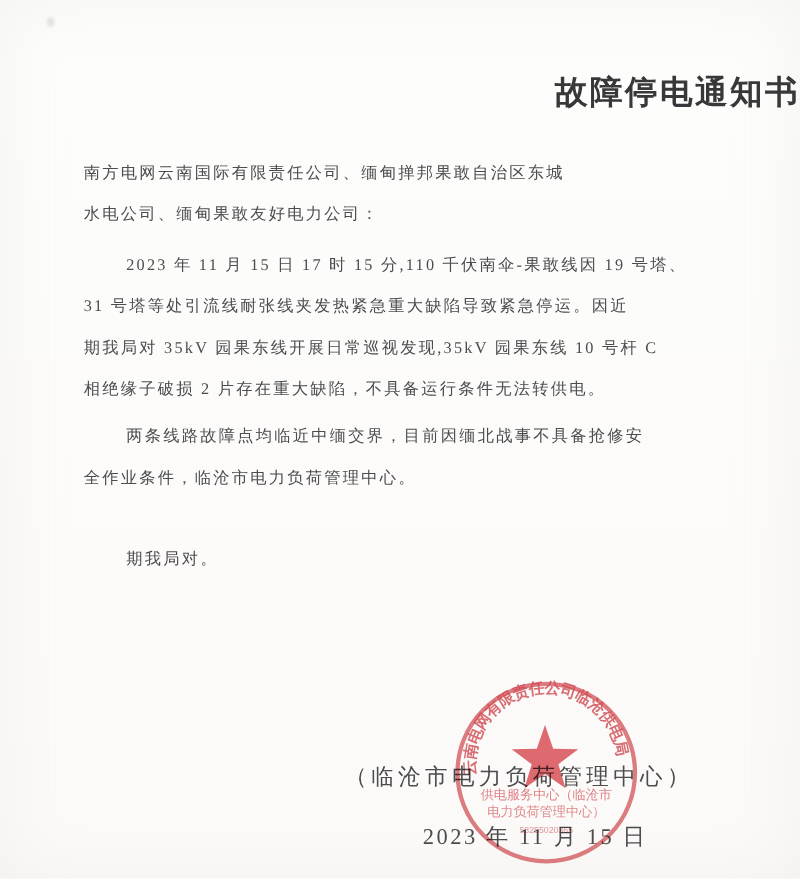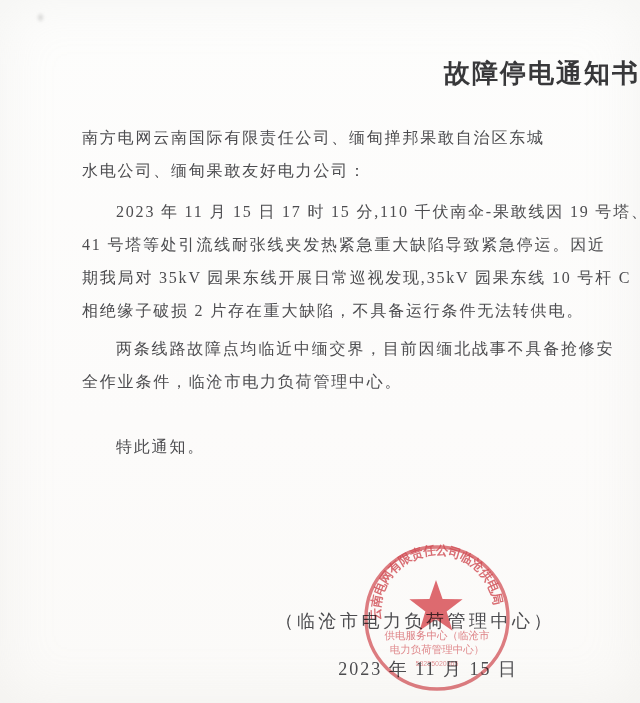--- a/index.html
+++ b/index.html
@@ -19,22 +19,22 @@
     filter: blur(1px);
   }
   .doc-title {
     position: absolute; left: 0; top: 56px; width: 100%;
     text-align: right;
     font-size: 26px; font-weight: bold; letter-spacing: 2px;
     color: #38383a;
     filter: blur(0.3px);
   }
   .bodytext {
-    position: absolute; left: 82px; width: 508px;
-    color: #4c4c4f; font-size: 16px; letter-spacing: 1.8px;
+    position: absolute; left: 67px; width: 508px;
+    color: #4c4c4f; font-size: 13px; letter-spacing: 1.8px;
     filter: blur(0.32px);
   }
   .bodytext .bline { height: 33px; line-height: 33px; white-space: nowrap; }
   .indent { text-indent: 34px; }
   .p-addressee { top: 121px; }
   .p-body1 { top: 195px; }
   .p-body2 { top: 332px; }
   .p-notice { top: 430px; }
   .p-contact { top: 470px; }
   .sig-line {
@@ -66,32 +66,32 @@
 
   <div class="doc-title">故障停电通知书</div>
 
   <div class="bodytext p-addressee">
     <div class="bline">南方电网云南国际有限责任公司、缅甸掸邦果敢自治区东城</div>
     <div class="bline">水电公司、缅甸果敢友好电力公司：</div>
   </div>
 
   <div class="bodytext p-body1">
     <div class="bline indent">2023 年 11 月 15 日 17 时 15 分,110 千伏南伞-果敢线因 19 号塔、</div>
-    <div class="bline">41 号塔等处引流线耐张线夹发热紧急重大缺陷导致紧急停运。因近</div>
+    <div class="bline">31 号塔等处引流线耐张线夹发热紧急重大缺陷导致紧急停运。因近</div>
     <div class="bline">期我局对 35kV 园果东线开展日常巡视发现,35kV 园果东线 10 号杆 C</div>
     <div class="bline">相绝缘子破损 2 片存在重大缺陷，不具备运行条件无法转供电。</div>
   </div>
 
   <div class="bodytext p-body2">
     <div class="bline indent">两条线路故障点均临近中缅交界，目前因缅北战事不具备抢修安</div>
     <div class="bline">全作业条件，临沧市电力负荷管理中心。</div>
   </div>
 
   <div class="bodytext p-notice">
-    <div class="bline indent">特此通知。</div>
+    <div class="bline indent">期我局对。</div>
   </div>
 
 
   <div class="sig-line sig-org2">（临沧市电力负荷管理中心）</div>
   <div class="sig-line sig-date">2023 年 11 月 15 日</div>
 
   <svg class="stamp" viewBox="0 0 180 168" xmlns="http://www.w3.org/2000/svg">
     <circle cx="87" cy="82" r="71" fill="none" stroke="rgba(212,74,82,0.78)" stroke-width="3.4"></circle>
     <path id="arcPath" d="M 31 86 A 57 57 0 1 1 143 86" fill="none"></path>
     <text font-size="12.5" font-weight="bold" fill="rgba(209,64,72,0.82)" letter-spacing="0.5">

